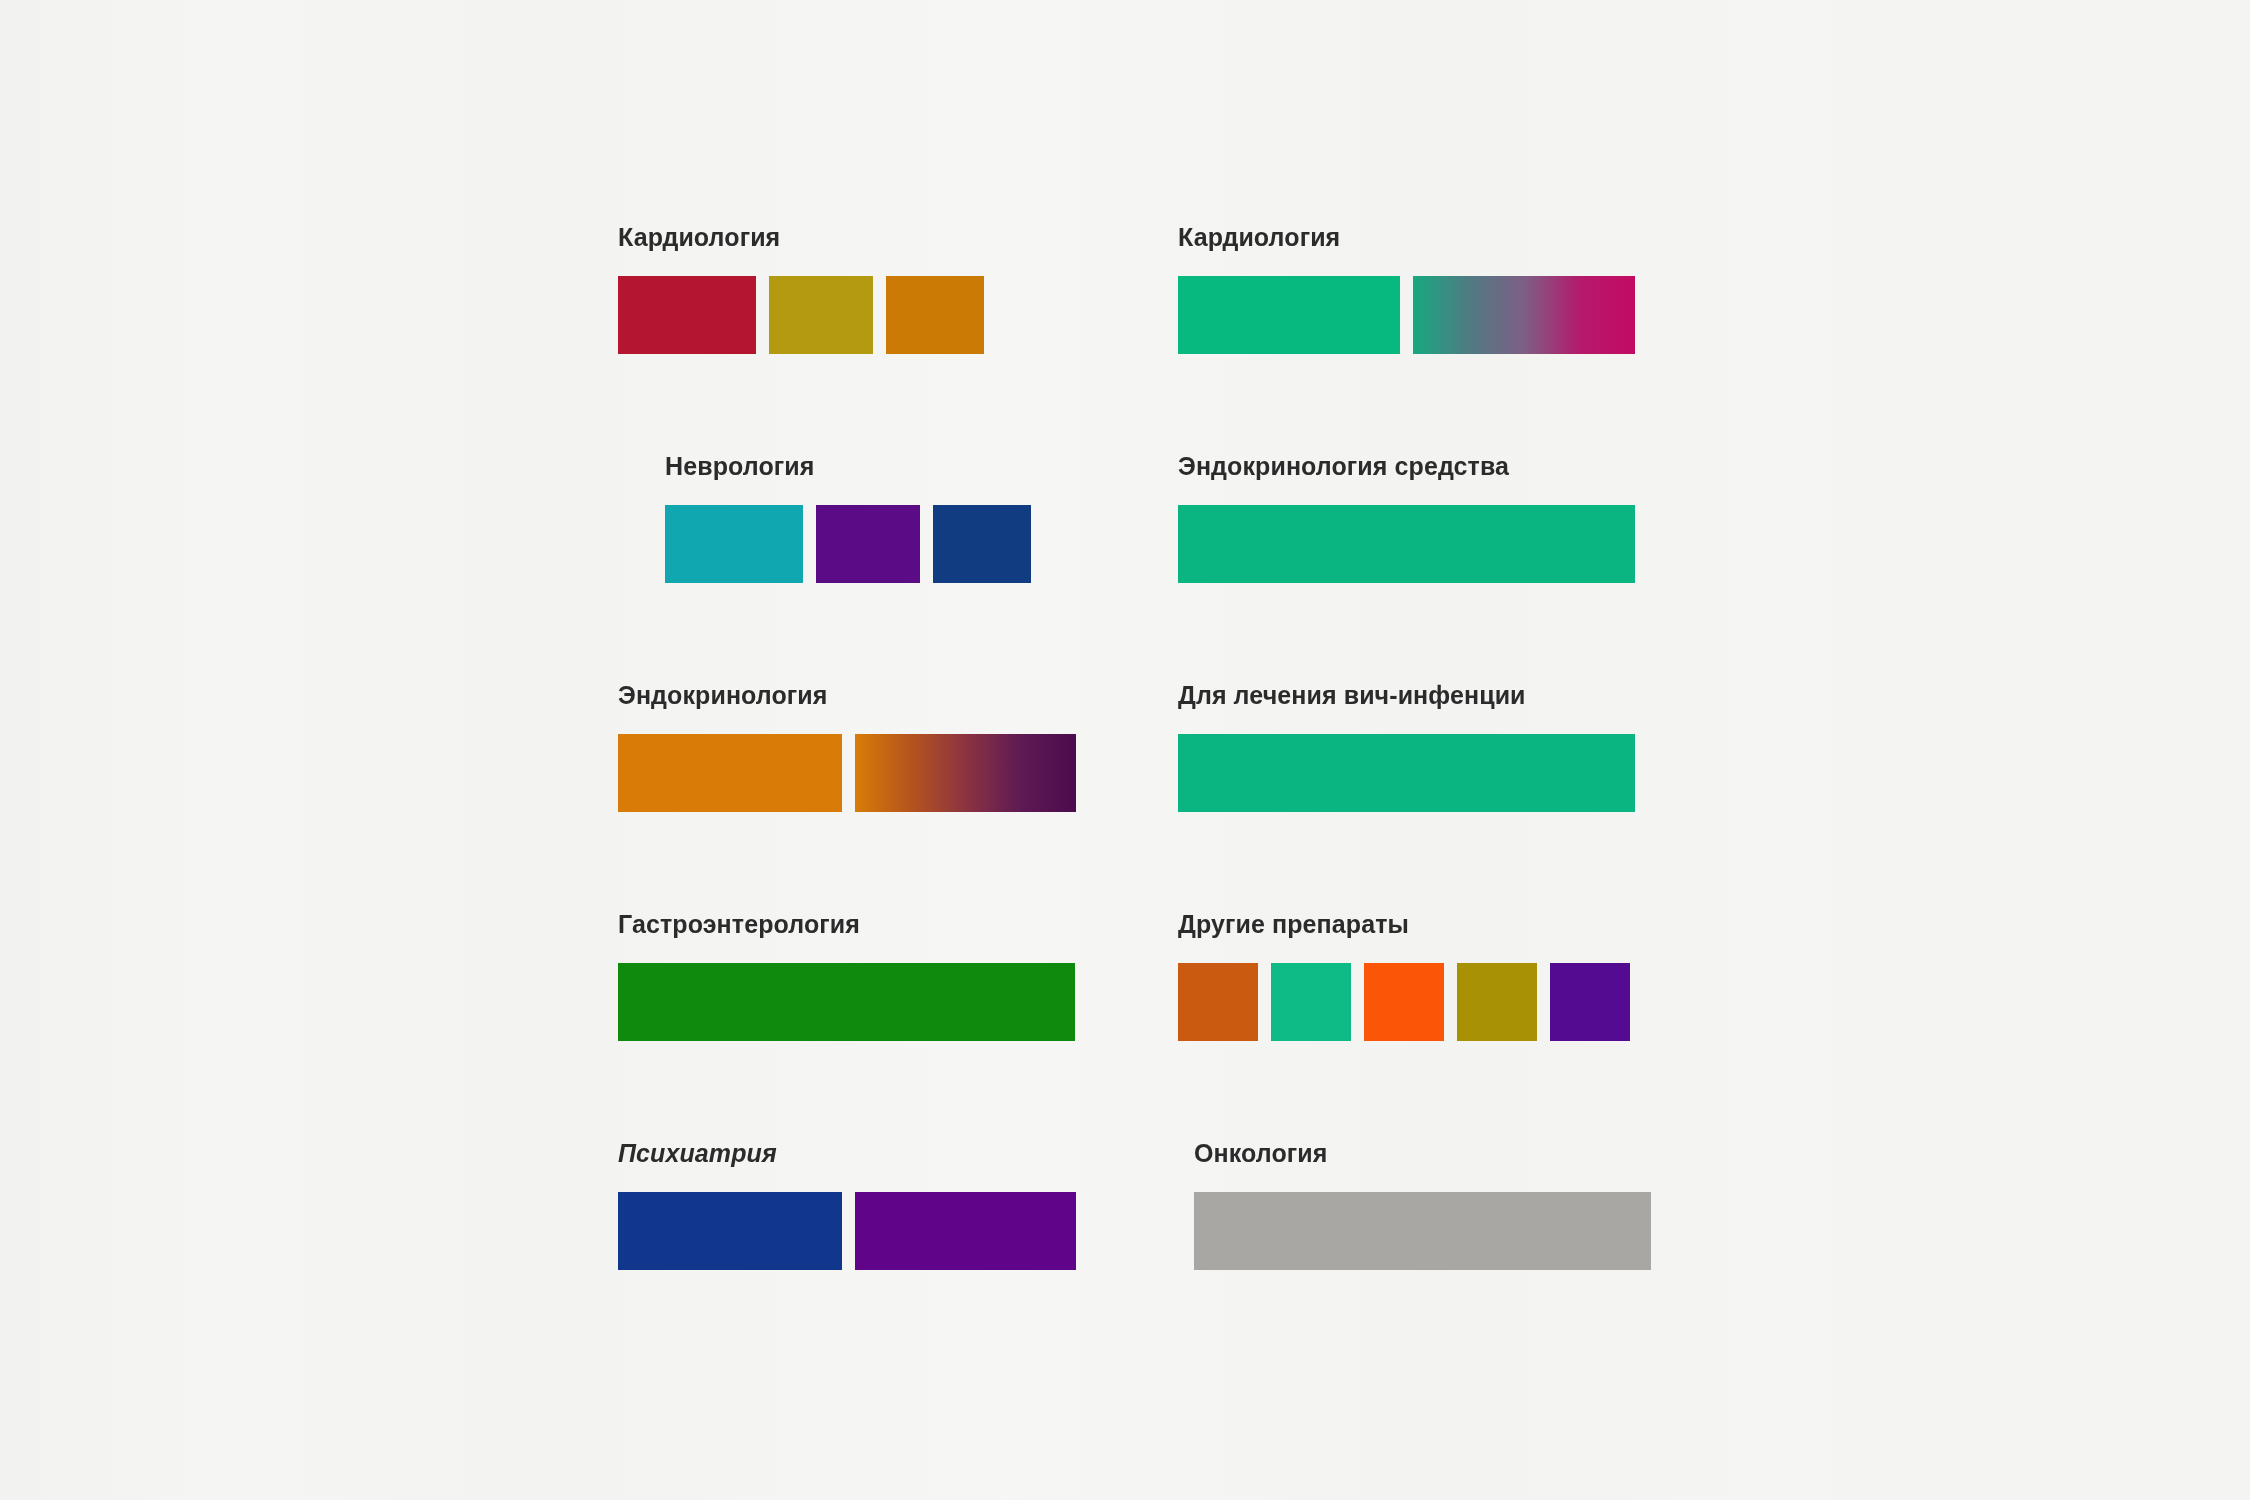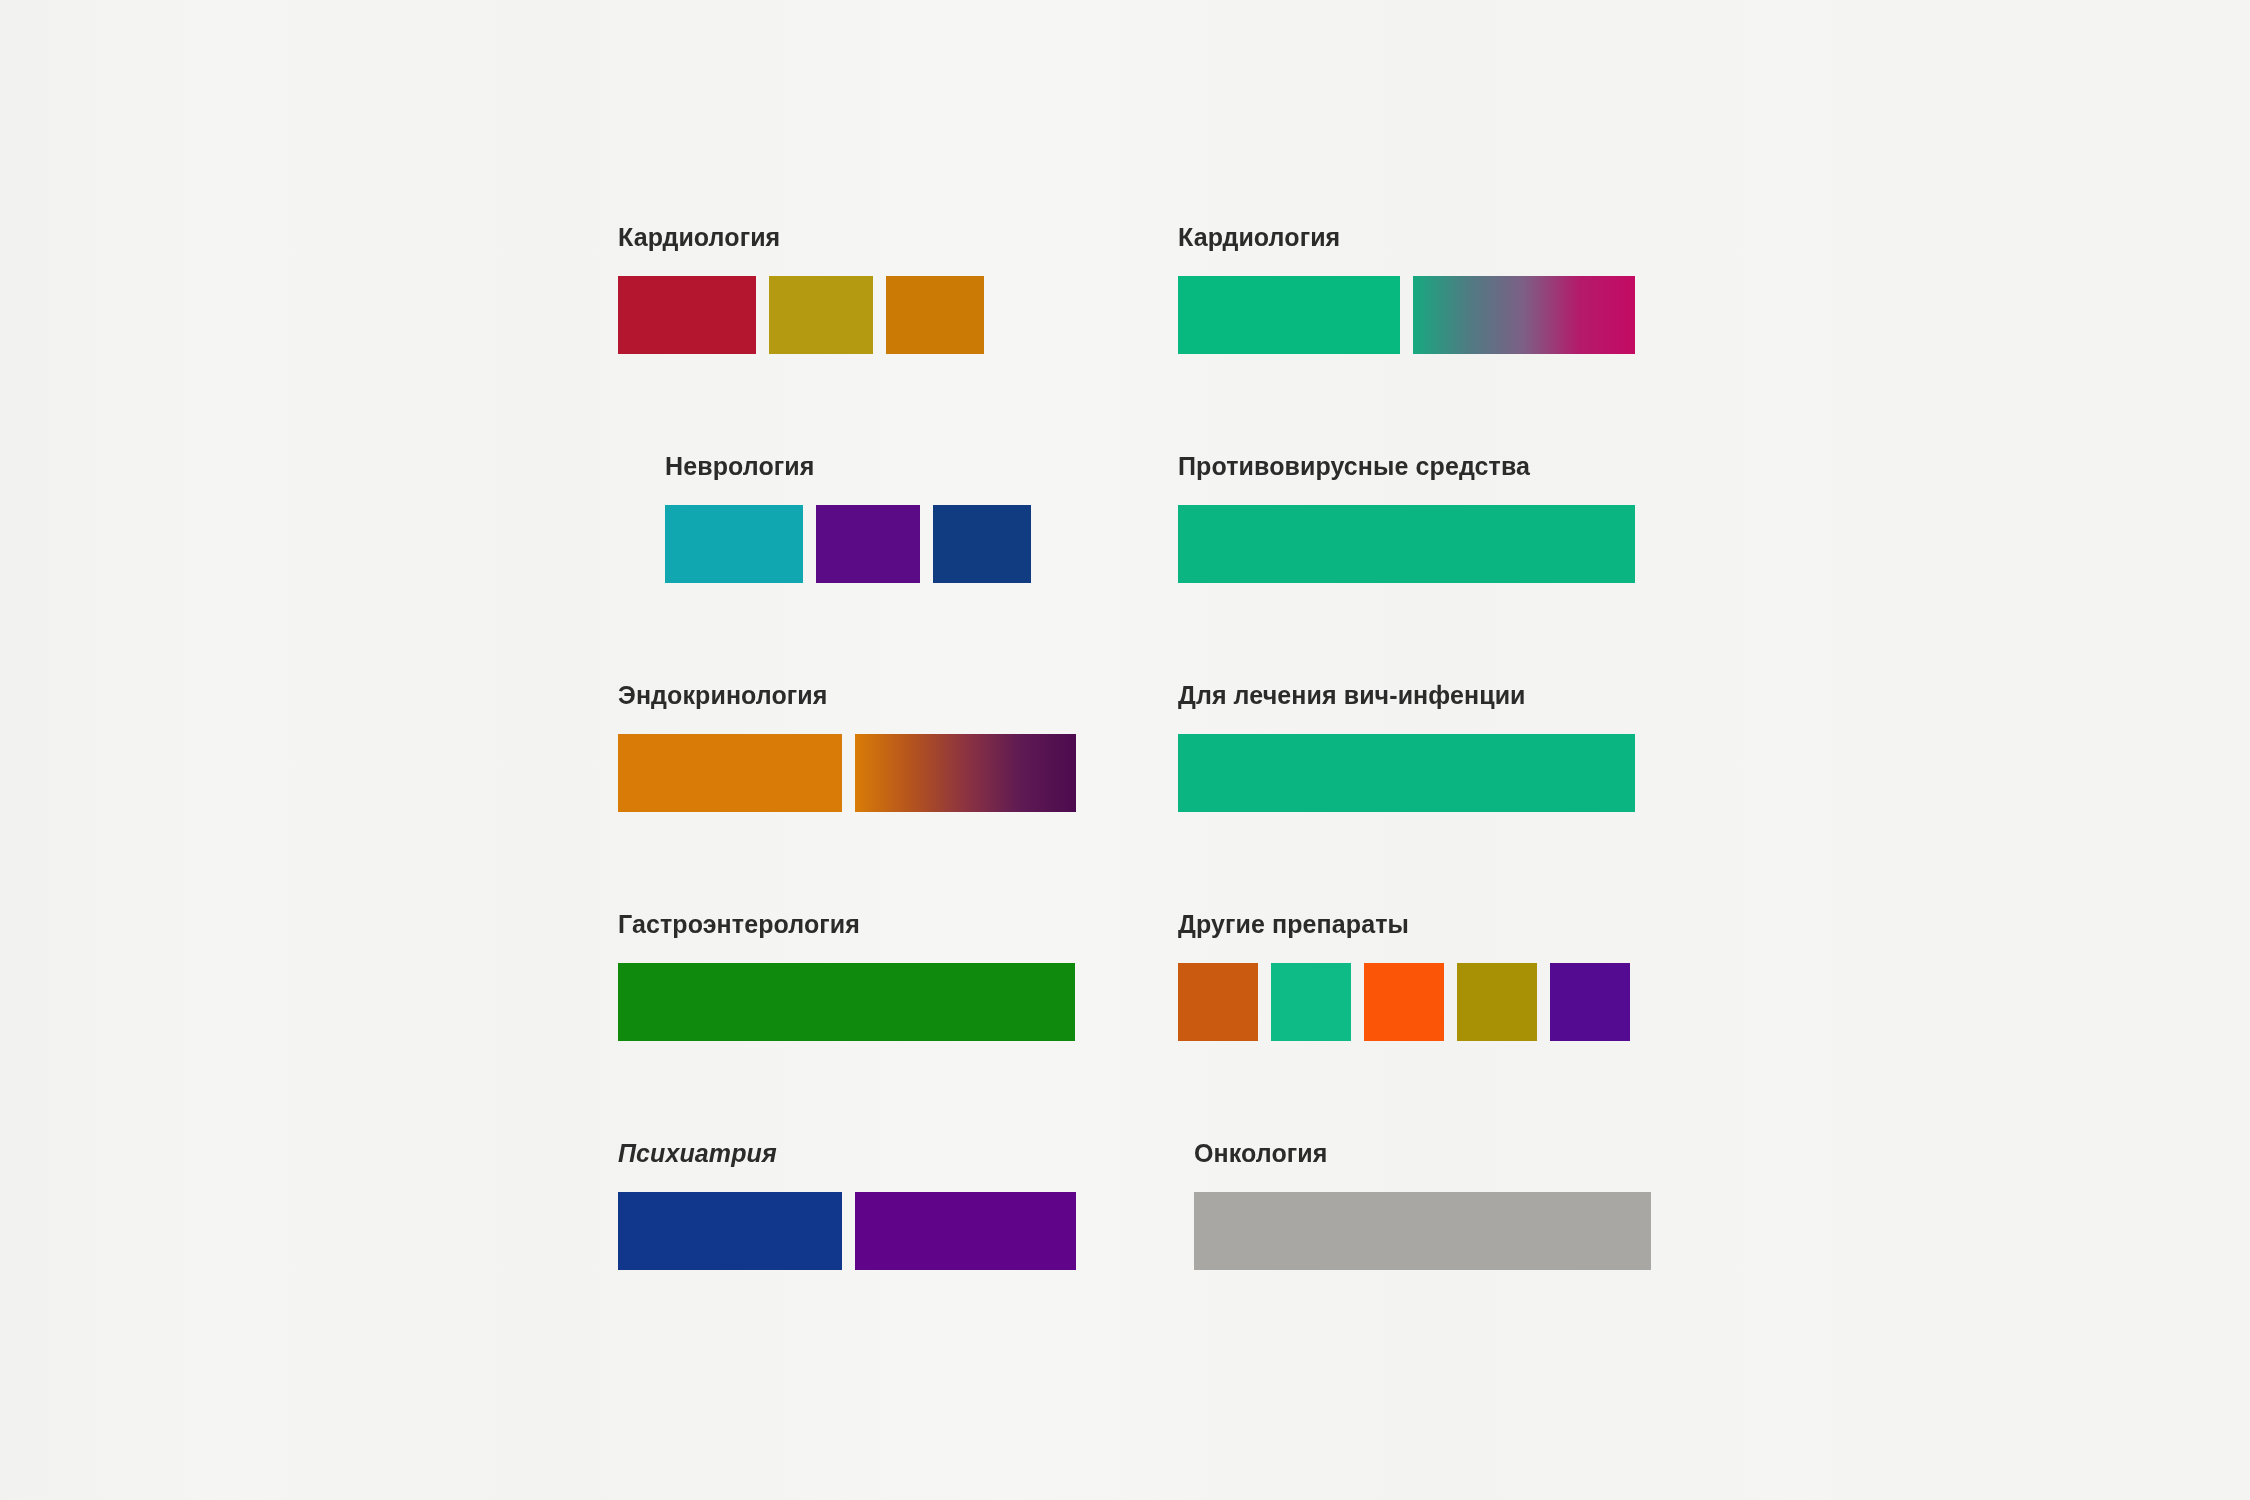--- a/index.html
+++ b/index.html
@@ -89,21 +89,21 @@
       </div>
       <div class="group col-left" style="grid-row: 2; margin-left: 47px;">
         <div class="group-label">Неврология</div>
         <div class="swatch-row">
           <div class="swatch" style="width: 138px; background: rgb(17, 167, 176);"></div>
           <div class="swatch" style="width: 104px; background: rgb(92, 11, 135);"></div>
           <div class="swatch" style="width: 98px; background: rgb(18, 60, 130);"></div>
         </div>
       </div>
       <div class="group col-right" style="grid-row: 2;">
-        <div class="group-label">Противовирусные средства</div>
+        <div class="group-label">Эндокринология средства</div>
         <div class="swatch-row">
           <div class="swatch" style="width: 457px; background: rgb(11, 181, 130);"></div>
         </div>
       </div>
       <div class="group col-left" style="grid-row: 3;">
         <div class="group-label">Эндокринология</div>
         <div class="swatch-row">
           <div class="swatch" style="width: 224px; background: rgb(217, 124, 7);"></div>
           <div class="swatch" style="width: 221px; background: linear-gradient(90deg, rgb(217, 124, 7), rgb(181, 84, 29), rgb(140, 51, 65), rgb(94, 26, 83), rgb(77, 11, 79));"></div>
         </div>

